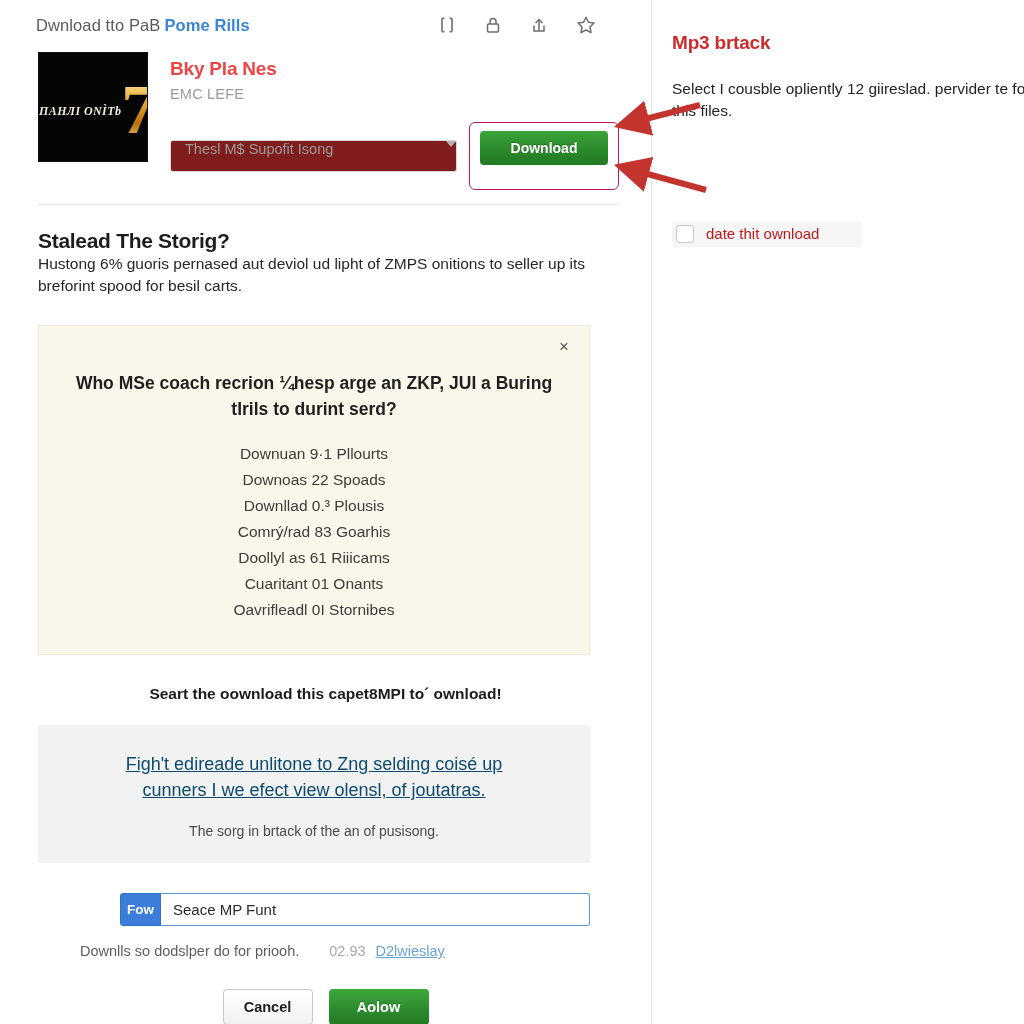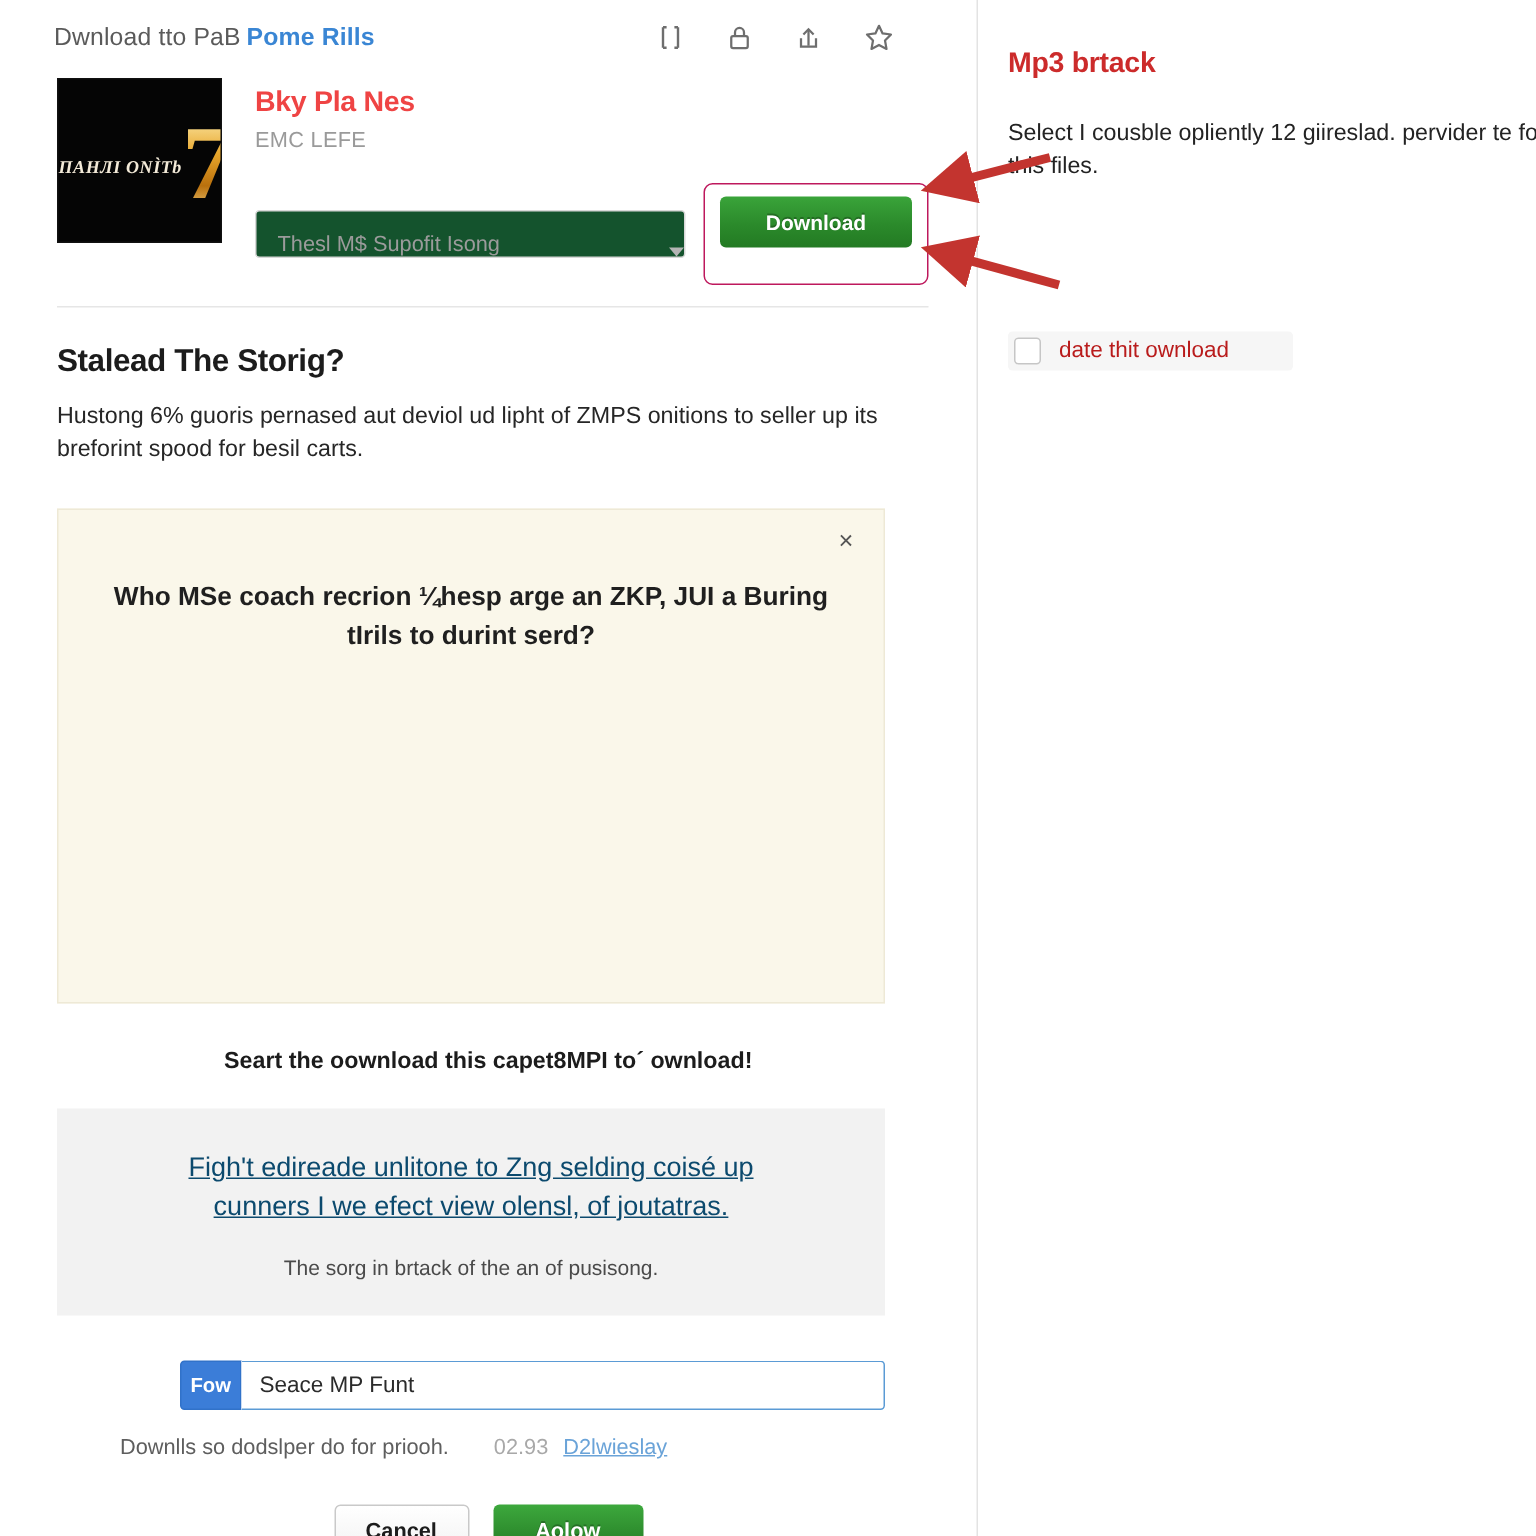--- a/index.html
+++ b/index.html
@@ -124,23 +124,23 @@
     display: flex;
     align-items: center;
     margin-top: 20px;
     gap: 0;
   }
   .select-box {
     width: 287px;
     height: 32px;
     border: 1px solid #d8d8d8;
     border-radius: 3px;
-    background: #14532d;
-    display: flex;
-    align-items: flex-end;
+    background: #7f1d1d;
+    display: flex;
+    align-items: flex-start;
     padding: 0 0 0 14px;
     justify-content: space-between;
   }
   .select-text {
     font-size: 14.5px;
     color: #9b9b9b;
     white-space: nowrap;
   }
   .caret {
     width: 0; height: 0;
@@ -183,21 +183,20 @@
     font-size: 21px;
     font-weight: bold;
     color: #1c1c1c;
     margin-top: 24px;
     letter-spacing: -.3px;
   }
   .sec-p {
     font-size: 15.5px;
     color: #262626;
     line-height: 1.42;
-    margin-top: 14px;
     max-width: 556px;
   }
 
   
   .callout {
     position: relative;
     margin-top: 28px;
     background: #faf7ea;
     border: 1px solid #eee9d6;
     padding: 30px 24px 26px 24px;
@@ -456,20 +455,29 @@
 
     <div class="hr-soft"></div>
 
     <div class="body-wrap">
       <div class="sec-h">Stalead The Storig?</div>
       <div class="sec-p">Hustong 6% guoris pernased aut deviol ud lipht of ZMPS onitions to seller up its breforint spood for besil carts.</div>
 
       <div class="callout">
         <span class="callout-x">×</span>
         <div class="callout-h">Who MSe coach recrion ¼hesp arge an ZKP, JUI a Buring tIrils to durint serd?</div>
+        <ul class="callout-list">
+          <li>Downuan 9·1 Pllourts</li>
+          <li>Downoas 22 Spoads</li>
+          <li>Downllad 0.³ Plousis</li>
+          <li>Comrý/rad 83 Goarhis</li>
+          <li>Doollyl as 61 Riiicams</li>
+          <li>Cuaritant 01 Onants</li>
+          <li>Oavrifleadl 0I Stornibes</li>
+        </ul>
       </div>
 
       <div class="cta-bold">Seart the oownload this capet8MPI to´ ownload!</div>
 
       <div class="grey-box">
         <div class="grey-line">Figh't edireade unlitone to Zng selding coisé up</div>
         <div class="grey-line">cunners I we efect view olensl, of joutatras.</div>
         <div class="grey-sub">The sorg in brtack of the an of pusisong.</div>
       </div>
 

